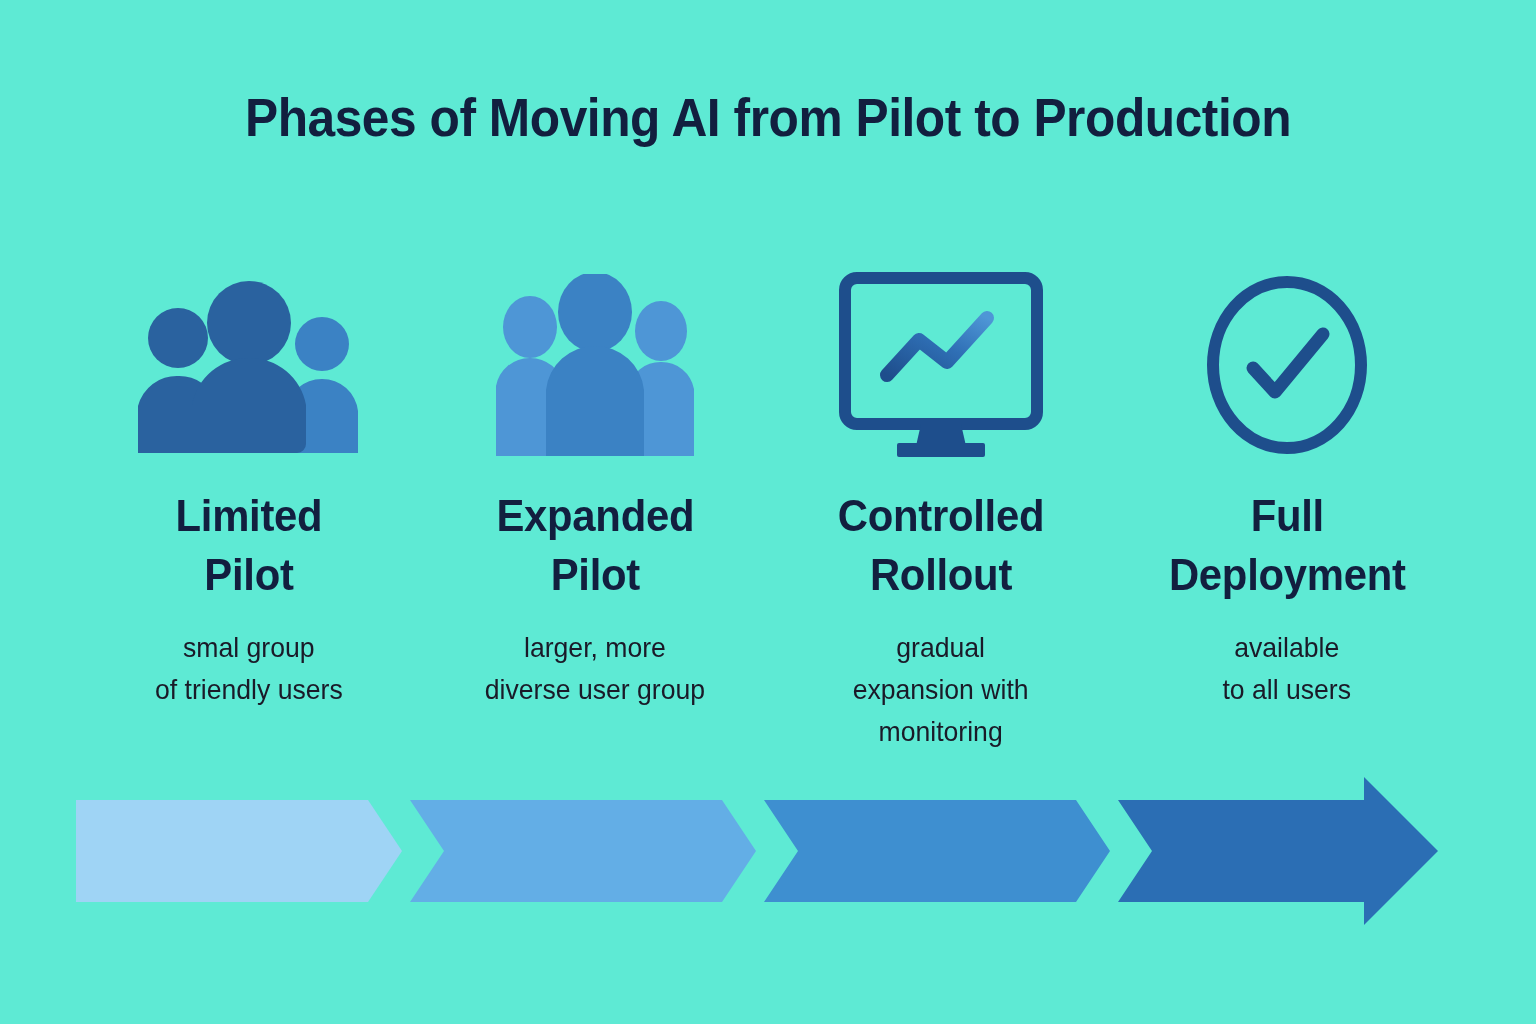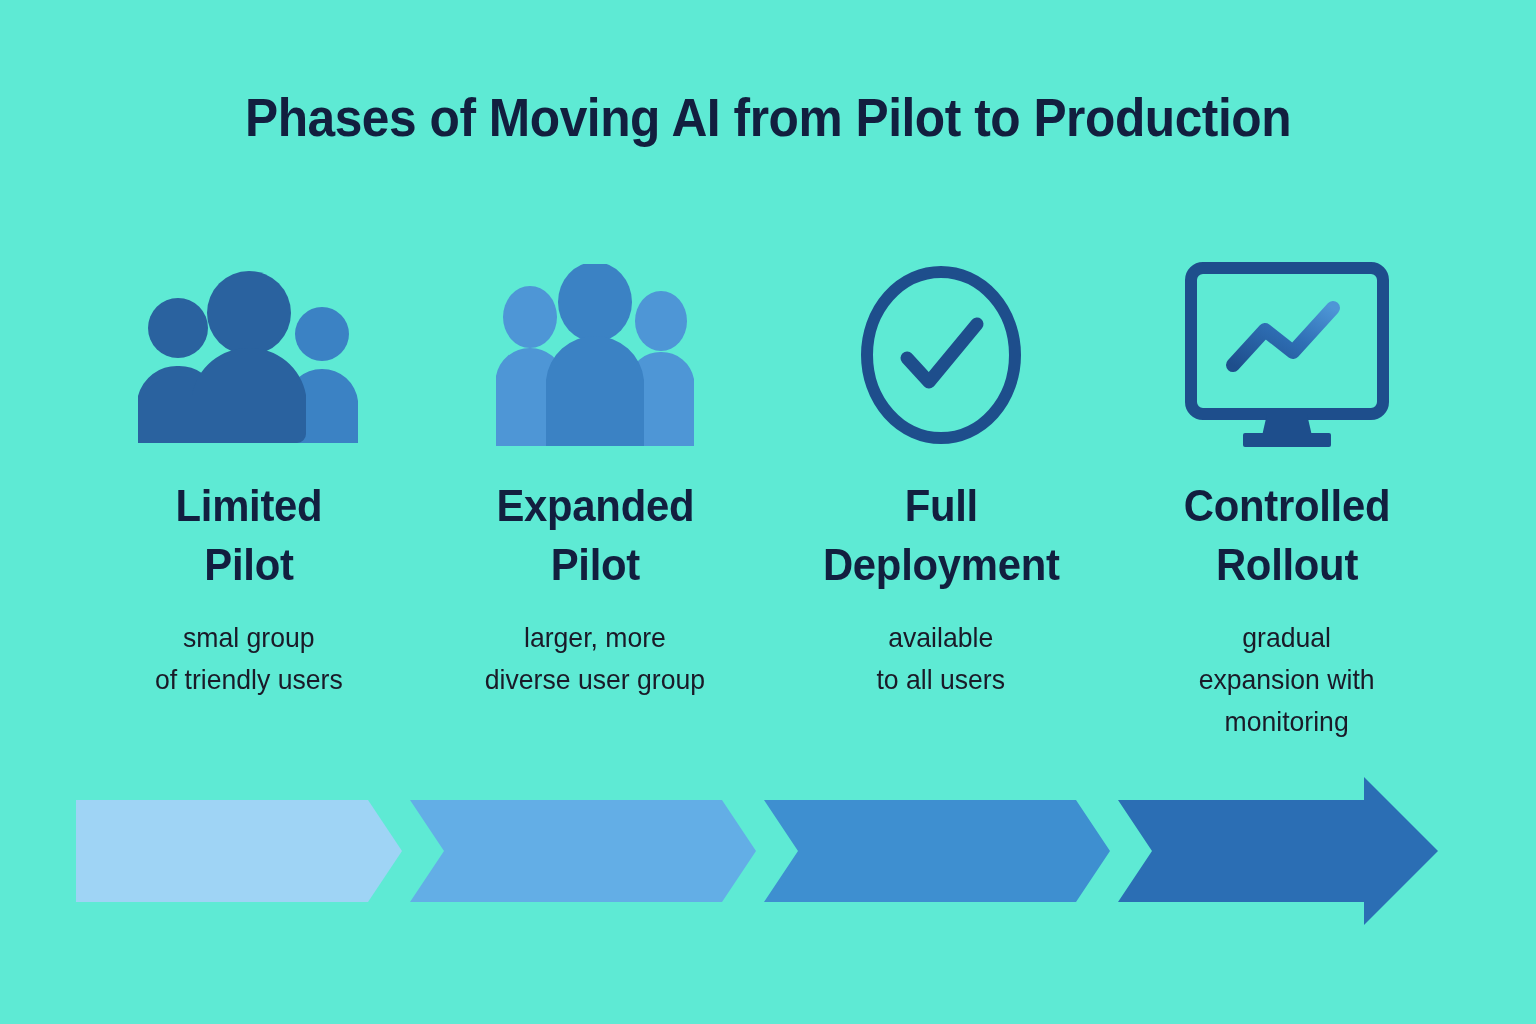--- a/index.html
+++ b/index.html
@@ -30,21 +30,21 @@
     letter-spacing: -0.5px;
     color: #121f3f;
     white-space: nowrap;
     transform: scaleX(0.92);
   }
 
   
   #phases {
     position: absolute;
     left: 76px;
-    top: 252px;
+    top: 262px;
     width: 1384px;
     height: 510px;
     display: flex;
     align-items: flex-start;
   }
   .phase {
     flex: 1 1 0;
     display: flex;
     flex-direction: column;
     align-items: center;
@@ -142,39 +142,20 @@
       </div>
       <div class="phase-desc">
         <div>larger, more</div>
         <div>diverse user group</div>
       </div>
     </div>
 
     <div class="phase">
       <div class="icon-wrap">
         <span>
-          <svg width="168" height="190" viewBox="0 0 168 190" xmlns="http://www.w3.org/2000/svg">
-            <ellipse cx="84" cy="95" rx="74" ry="83" fill="none" stroke="#1e4e8c" stroke-width="12"></ellipse>
-            <polyline points="50,98 72,122 120,64" fill="none" stroke="#1e4e8c" stroke-width="13" stroke-linecap="round" stroke-linejoin="round"></polyline>
-          </svg>
-        </span>
-      </div>
-      <div class="phase-title">
-        <div>Full</div>
-        <div>Deployment</div>
-      </div>
-      <div class="phase-desc">
-        <div>available</div>
-        <div>to all users</div>
-      </div>
-    </div>
-
-    <div class="phase">
-      <div class="icon-wrap">
-        <span>
           <svg width="212" height="190" viewBox="0 0 212 190" xmlns="http://www.w3.org/2000/svg">
             <defs>
               <linearGradient id="trendGrad" x1="0" y1="1" x2="1" y2="0">
                 <stop offset="0%" stop-color="#1e4e8c"></stop>
                 <stop offset="55%" stop-color="#2f6fb5"></stop>
                 <stop offset="100%" stop-color="#4e96d6"></stop>
               </linearGradient>
             </defs>
 
             <rect x="10" y="8" width="192" height="146" rx="12" ry="12" fill="none" stroke="#1e4e8c" stroke-width="12"></rect>
@@ -191,20 +172,39 @@
         <div>Controlled</div>
         <div>Rollout</div>
       </div>
       <div class="phase-desc">
         <div>gradual</div>
         <div>expansion with</div>
         <div>monitoring</div>
       </div>
     </div>
 
+    <div class="phase">
+      <div class="icon-wrap">
+        <span>
+          <svg width="168" height="190" viewBox="0 0 168 190" xmlns="http://www.w3.org/2000/svg">
+            <ellipse cx="84" cy="95" rx="74" ry="83" fill="none" stroke="#1e4e8c" stroke-width="12"></ellipse>
+            <polyline points="50,98 72,122 120,64" fill="none" stroke="#1e4e8c" stroke-width="13" stroke-linecap="round" stroke-linejoin="round"></polyline>
+          </svg>
+        </span>
+      </div>
+      <div class="phase-title">
+        <div>Full</div>
+        <div>Deployment</div>
+      </div>
+      <div class="phase-desc">
+        <div>available</div>
+        <div>to all users</div>
+      </div>
+    </div>
+
   </div>
 
   <div id="arrow-band">
     <svg width="1368" height="158" viewBox="0 0 1368 158" xmlns="http://www.w3.org/2000/svg">
 
       <path id="seg1" d="M0 28 L292 28 L326 79 L292 130 L0 130 Z" fill="#9fd4f5"></path>
 
       <path id="seg2" d="M334 28 L646 28 L680 79 L646 130 L334 130 L368 79 Z" fill="#63aee6"></path>
 
       <path id="seg3" d="M688 28 L1000 28 L1034 79 L1000 130 L688 130 L722 79 Z" fill="#3e8fd0"></path>

